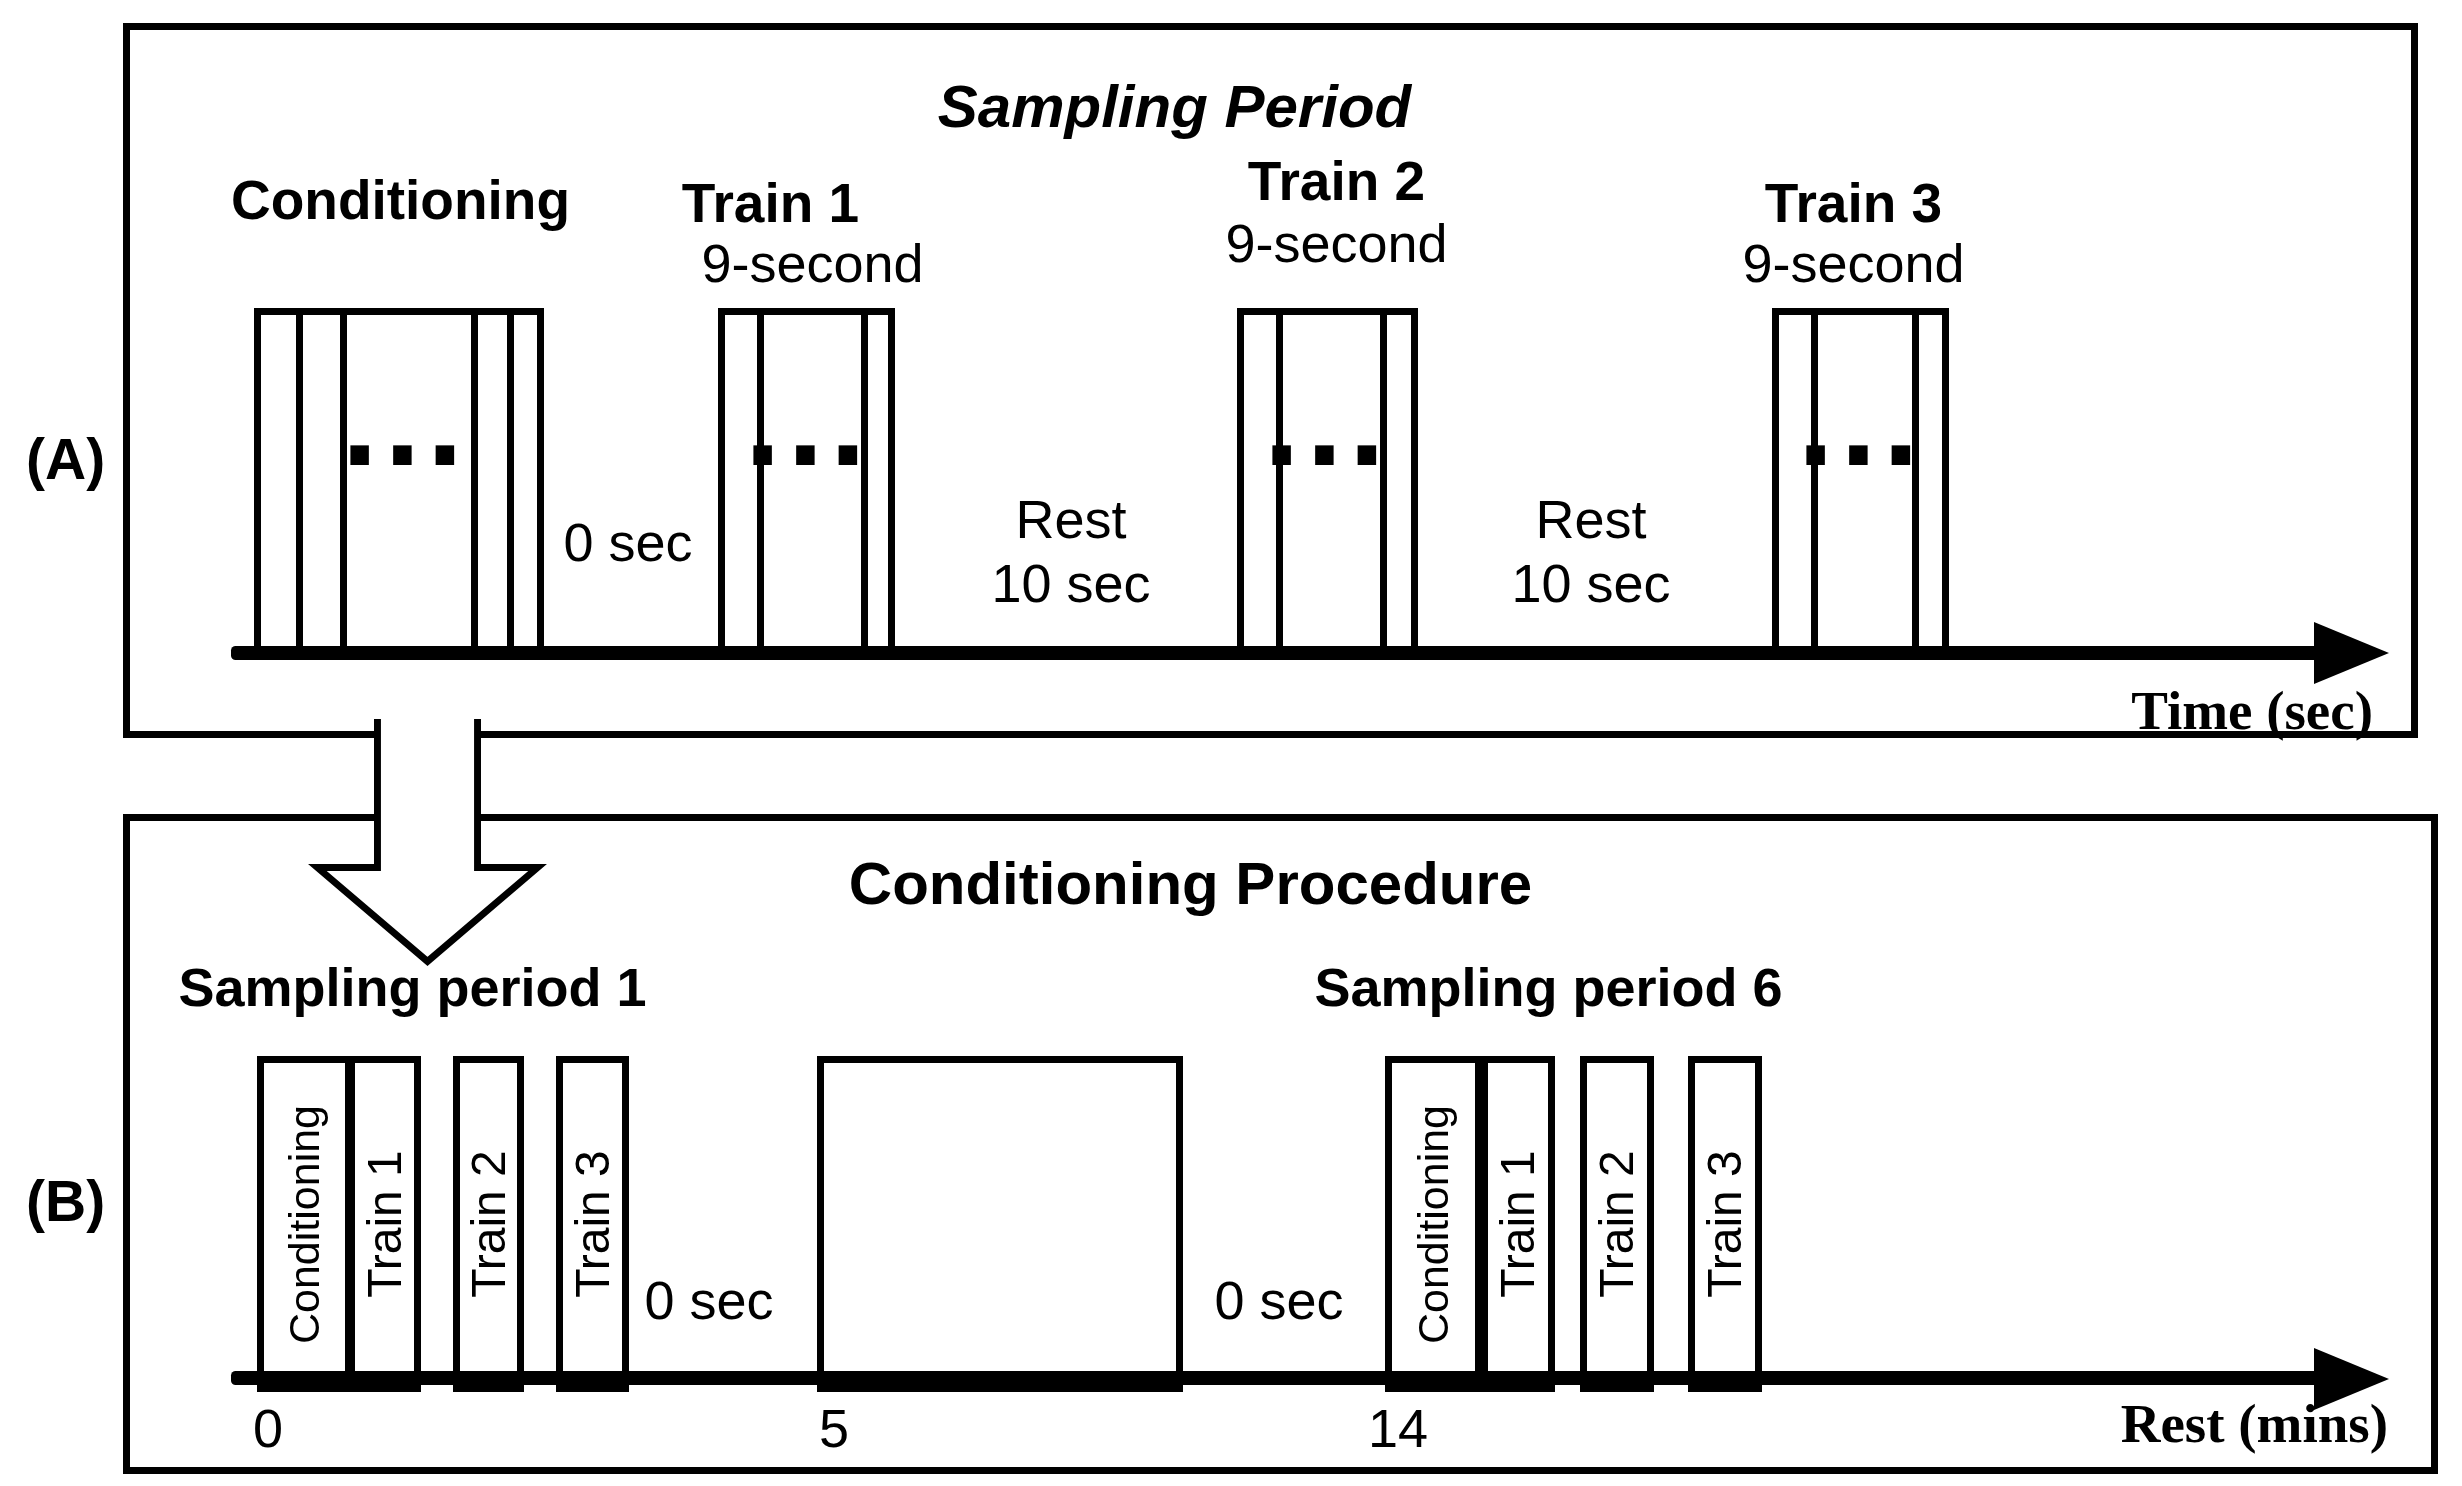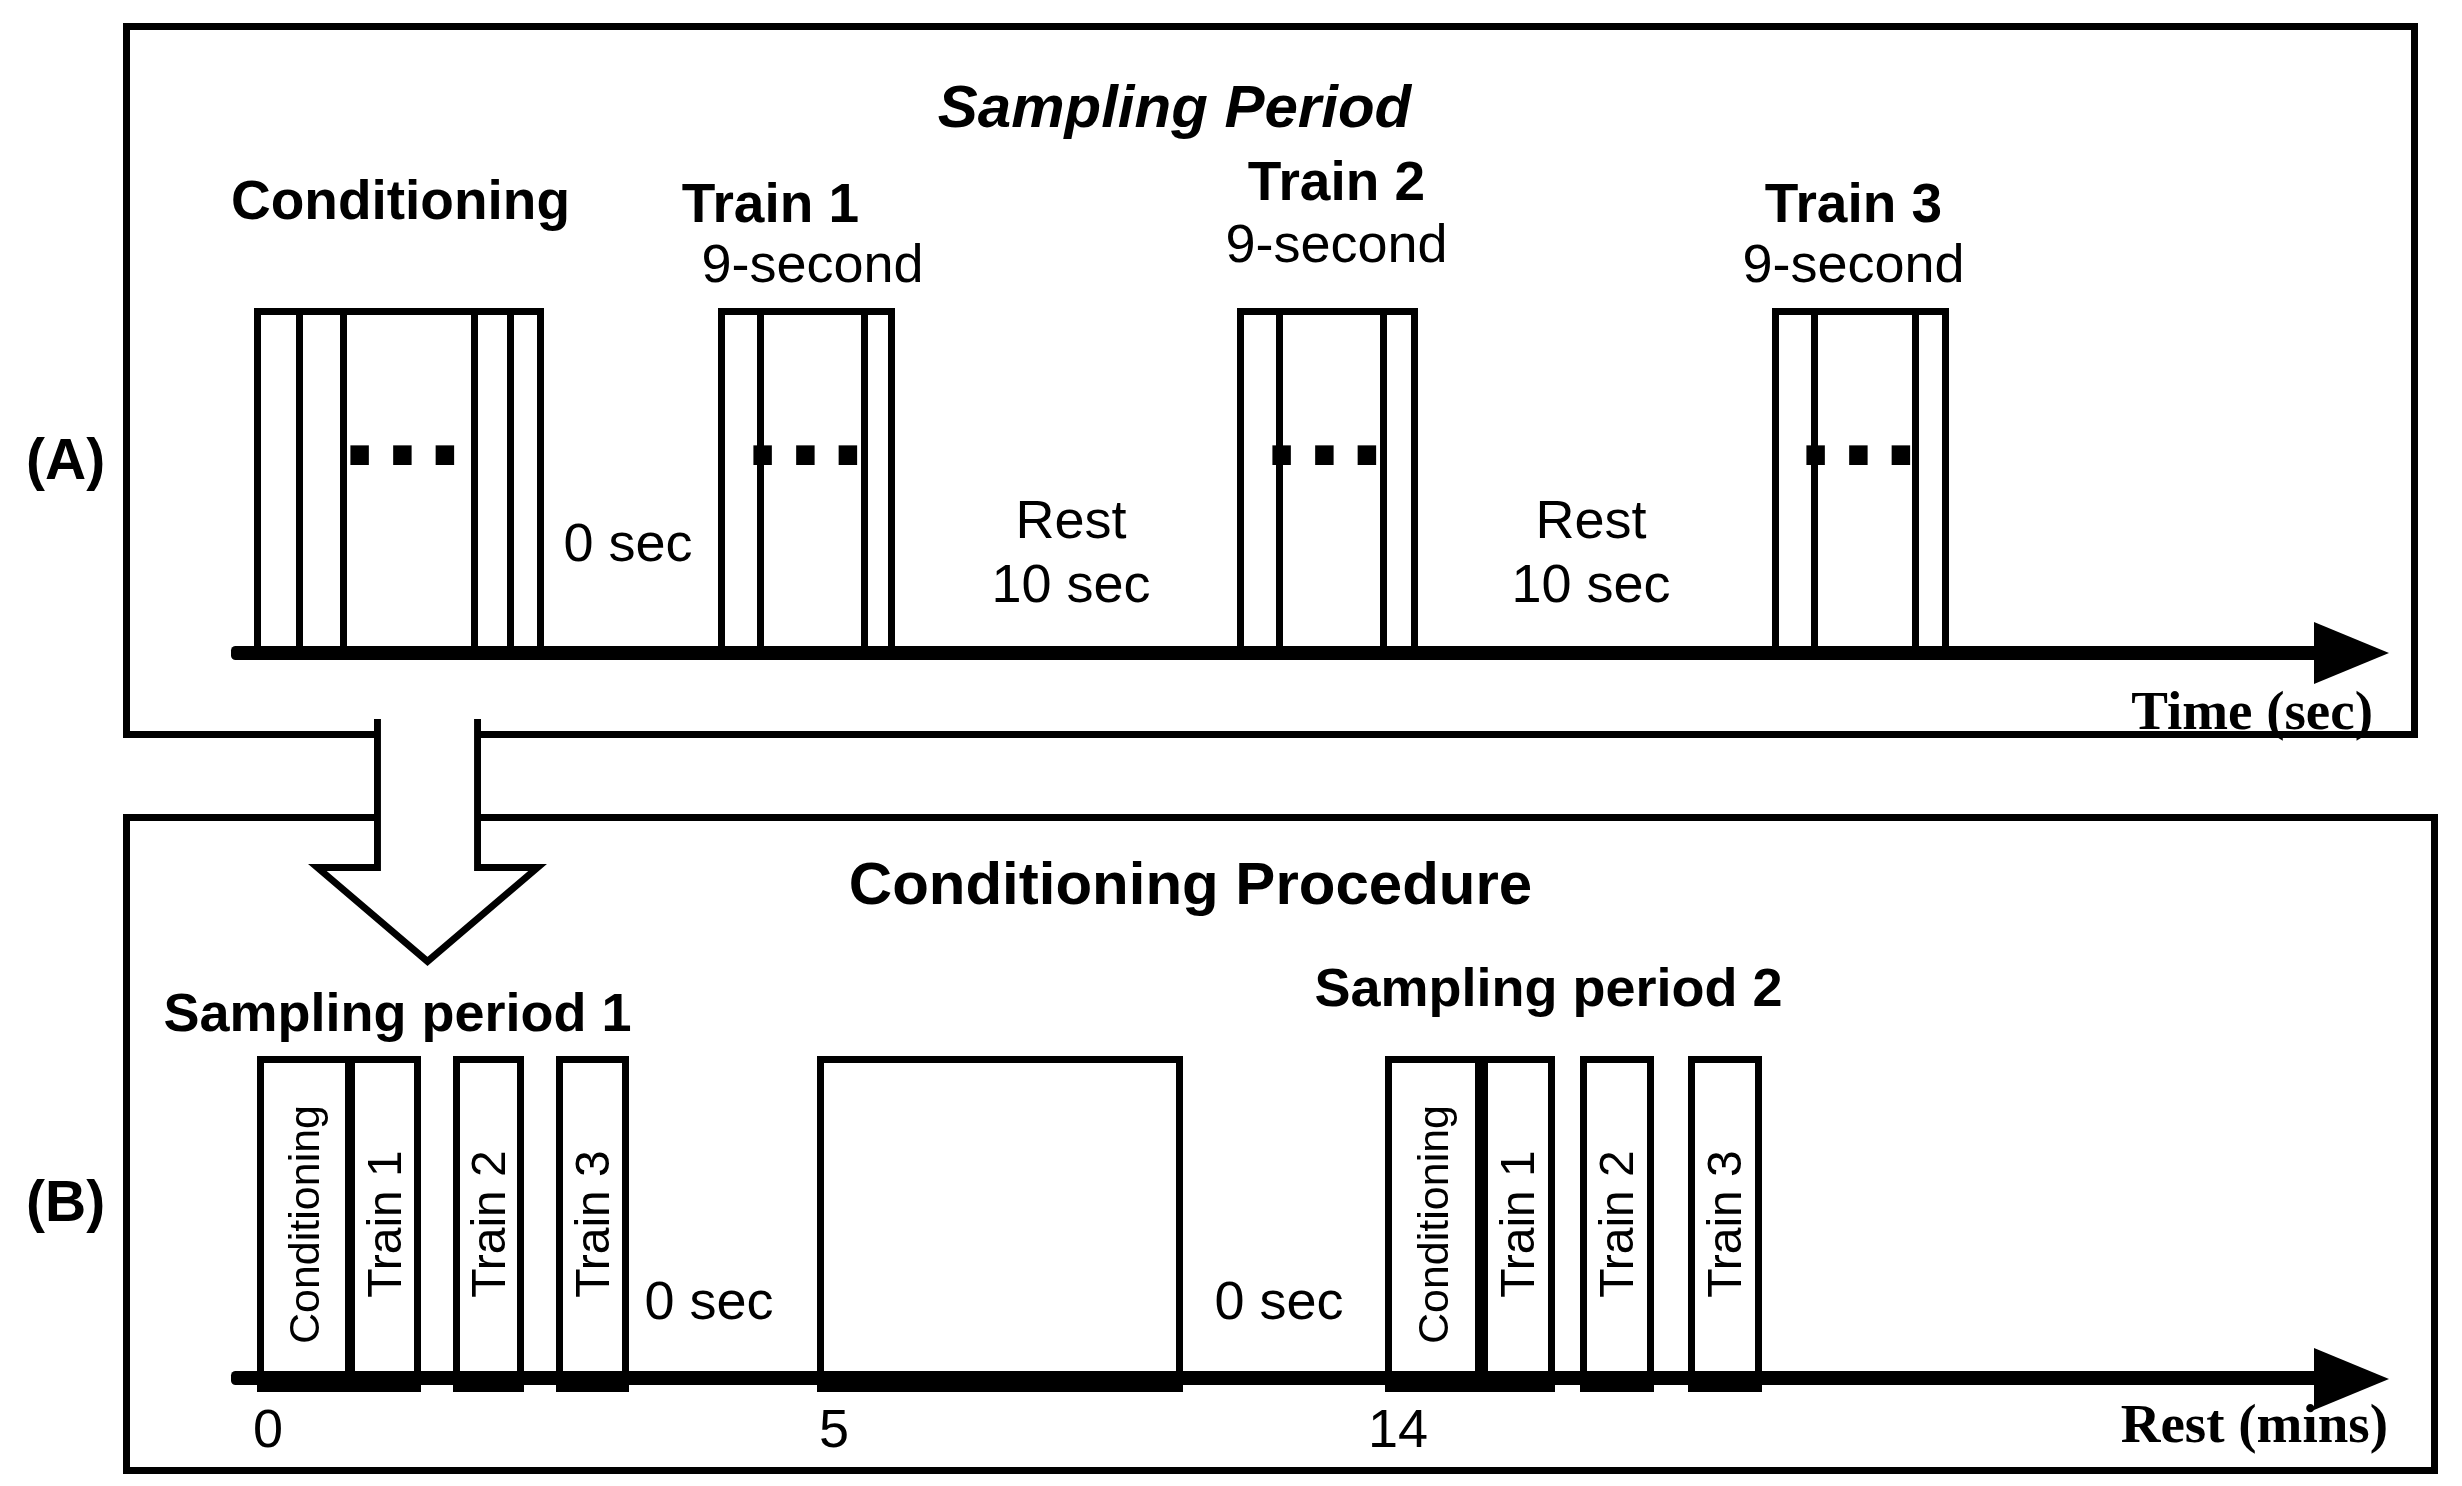--- a/index.html
+++ b/index.html
@@ -76,22 +76,22 @@
 
   <div class="panel" style="left:123px;top:814px;width:2301px;height:646px;"></div>
 
   <svg class="blockarrow" style="left:308px;top:719px;" width="239" height="254" viewBox="0 0 310 330">
     <path d="M 90 0 L 90 193 L 12 193 L 155 315 L 298 193 L 220 193 L 220 0" fill="#ffffff" stroke="#000000" stroke-width="9"></path>
   </svg>
 
   <div class="t b" style="left:420px;top:854px;width:1541px;font-size:60px;">Conditioning Procedure</div>
   <div class="t b" style="left:7.7px;top:1173px;width:116px;font-size:57px;">(B)</div>
 
-  <div class="t b" style="left:124px;top:960px;width:547px;font-size:54px;margin-top:25px;">Sampling period 1</div>
-  <div class="t b" style="left:1275px;top:960px;width:547px;font-size:54px;">Sampling period 2</div>
+  <div class="t b" style="left:139px;top:960px;width:547px;font-size:54px;">Sampling period 1</div>
+  <div class="t b" style="left:1275px;top:960px;width:547px;font-size:54px;">Sampling period 6</div>
 
   <div class="bar" style="left:257px;top:1056px;width:81px;height:322px;">
     <span class="rot" style="font-size:43px;">Conditioning</span>
   </div>
   <div class="bar" style="left:348px;top:1056px;width:59px;height:322px;">
     <span class="rot" style="font-size:48px;">Train 1</span>
   </div>
   <div class="bar" style="left:453px;top:1056px;width:57px;height:322px;">
     <span class="rot" style="font-size:48px;">Train 2</span>
   </div>

